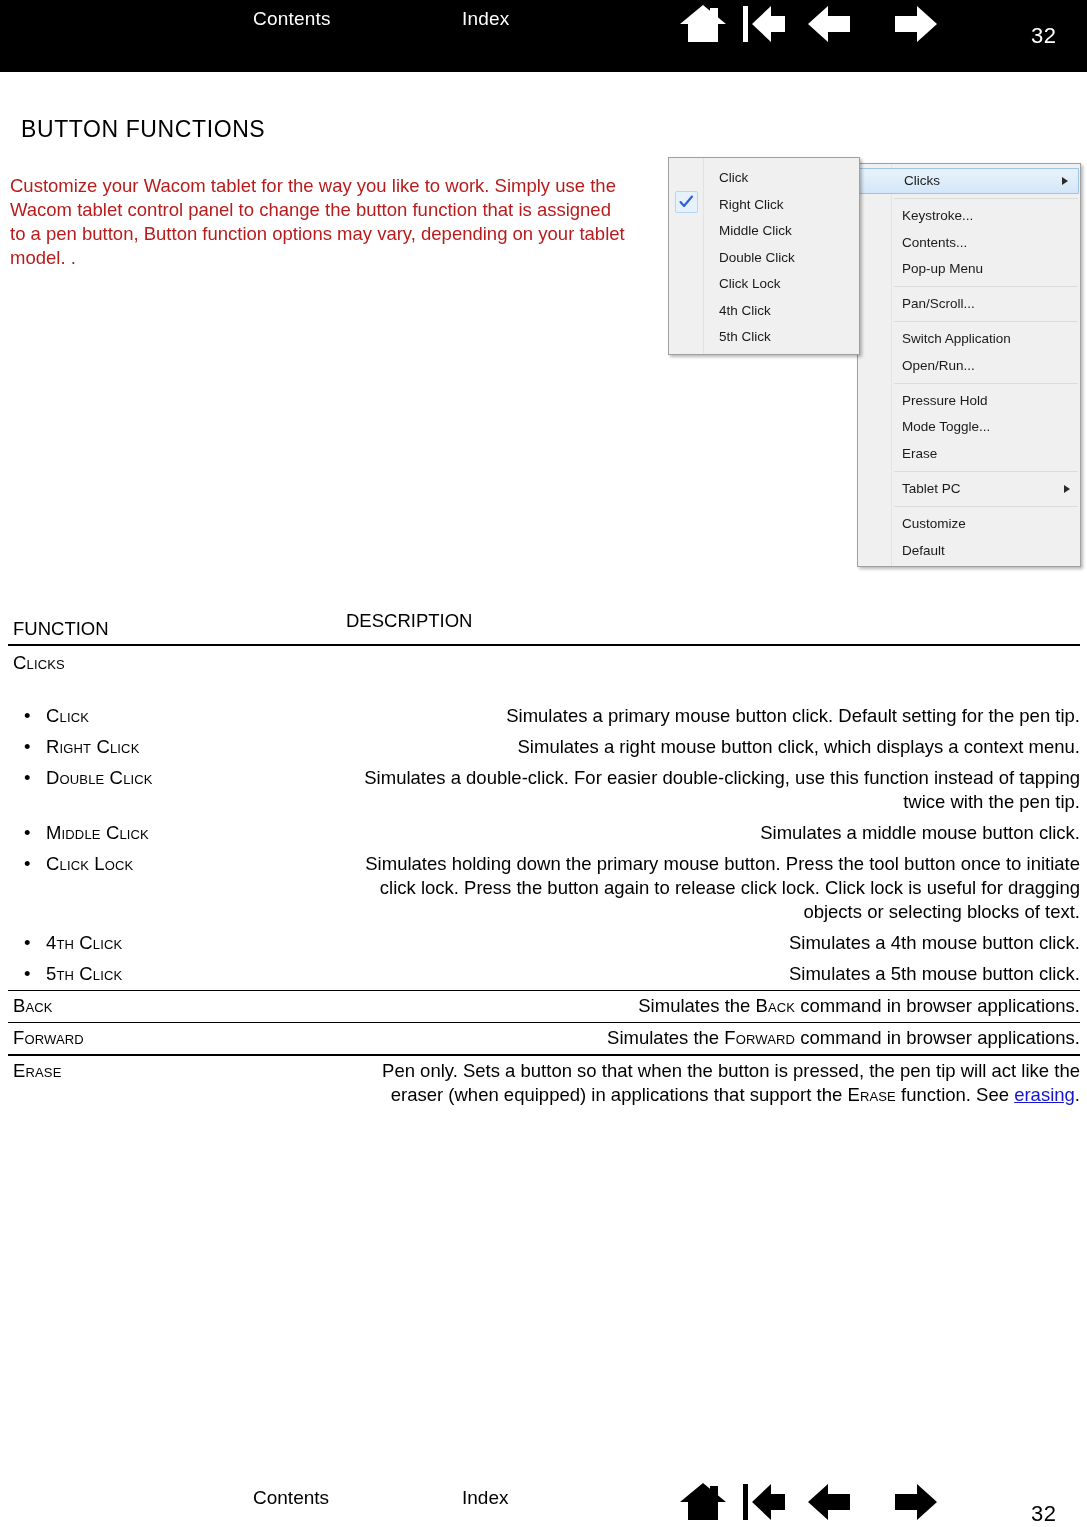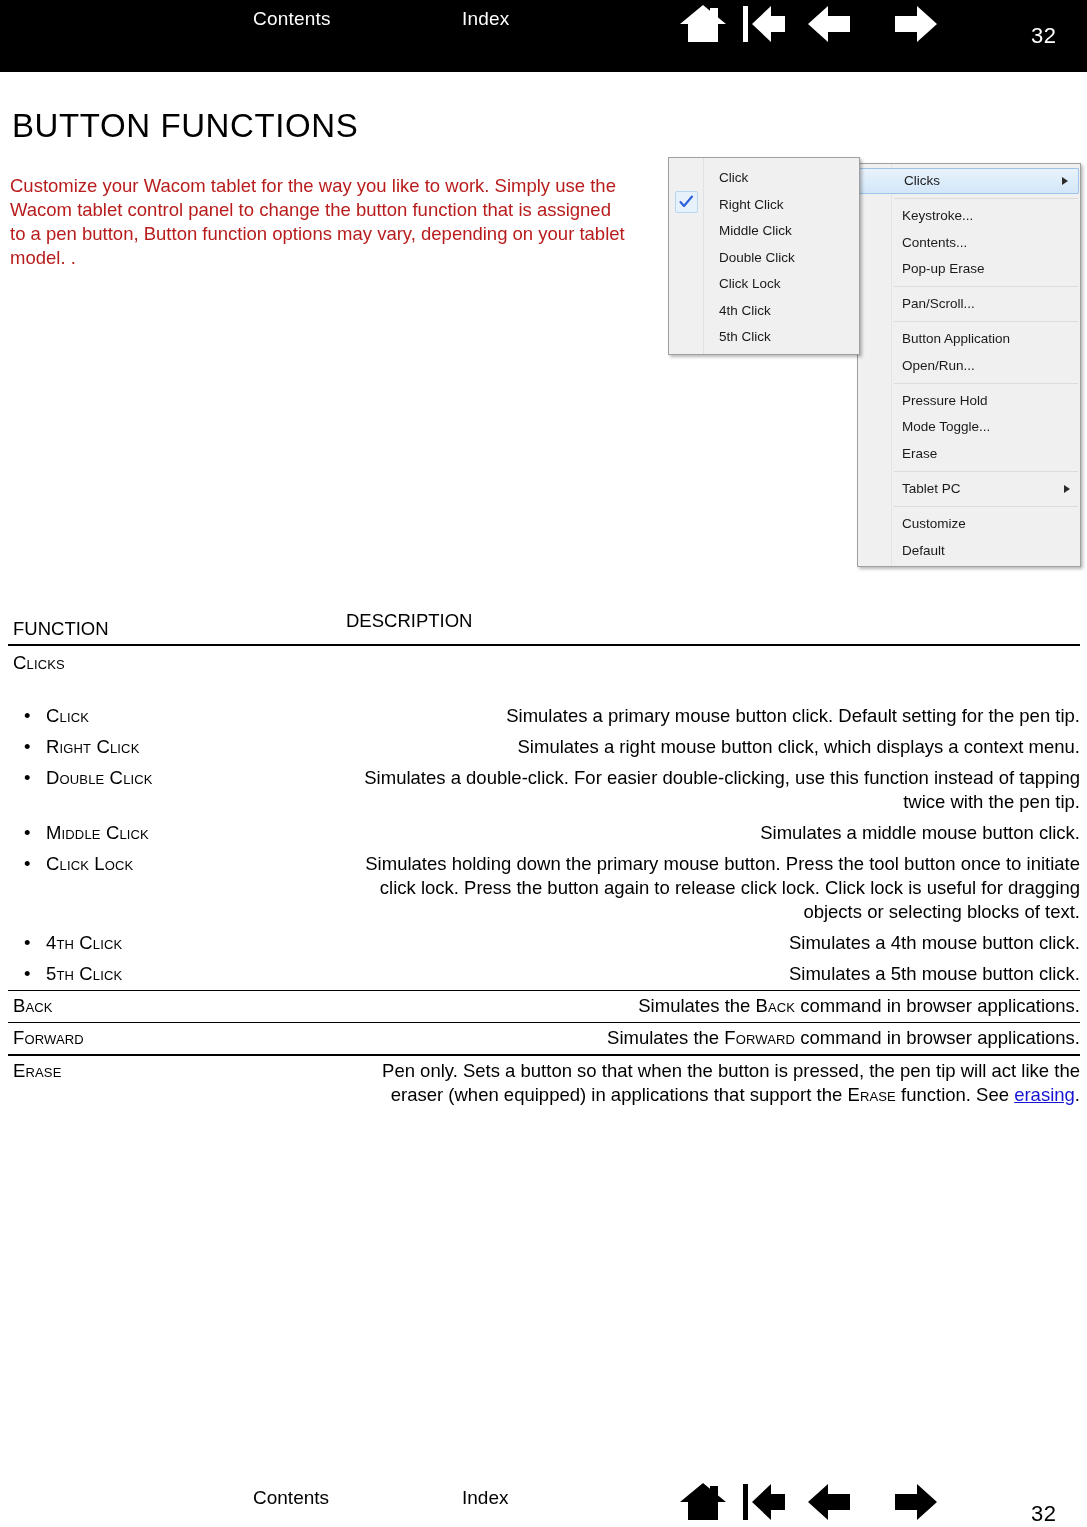--- a/index.html
+++ b/index.html
@@ -55,25 +55,25 @@
     left: 1031px;
     top: 23px;
     color: #ffffff;
   }
 
   
   .page-title {
     position: absolute;
     left: 8px;
     top: 103px;
-    font-size: 33px;
+    font-size: 23px;
     font-weight: normal;
     letter-spacing: 0.6px;
     color: #000000;
-    margin: 4px;
+    margin: 13px;
   }
 
   
   .intro {
     position: absolute;
     left: 10px;
     top: 155px;
     width: 618px;
     font-size: 18.5px;
     line-height: 24.2px;
@@ -301,25 +301,25 @@
 
 <div class="menu-figure">
 
   <div class="win-menu menu-main">
     <div class="rail"></div>
     <div class="mi-list" id="main-menu-list">
         <div class="mi highlight"><span>Clicks</span><span class="arrow"></span></div>
         <div class="sep"></div>
         <div class="mi"><span>Keystroke...</span></div>
         <div class="mi"><span>Contents...</span></div>
-        <div class="mi"><span>Pop-up Erase</span></div>
+        <div class="mi"><span>Pop-up Menu</span></div>
         <div class="sep"></div>
         <div class="mi"><span>Pan/Scroll...</span></div>
         <div class="sep"></div>
-        <div class="mi"><span>Button Application</span></div>
+        <div class="mi"><span>Switch Application</span></div>
         <div class="mi"><span>Open/Run...</span></div>
         <div class="sep"></div>
         <div class="mi"><span>Pressure Hold</span></div>
         <div class="mi"><span>Mode Toggle...</span></div>
         <div class="mi"><span>Erase</span></div>
         <div class="sep"></div>
         <div class="mi"><span>Tablet PC</span><span class="arrow"></span></div>
         <div class="sep"></div>
         <div class="mi"><span>Customize</span></div>
         <div class="mi"><span>Default</span></div>

